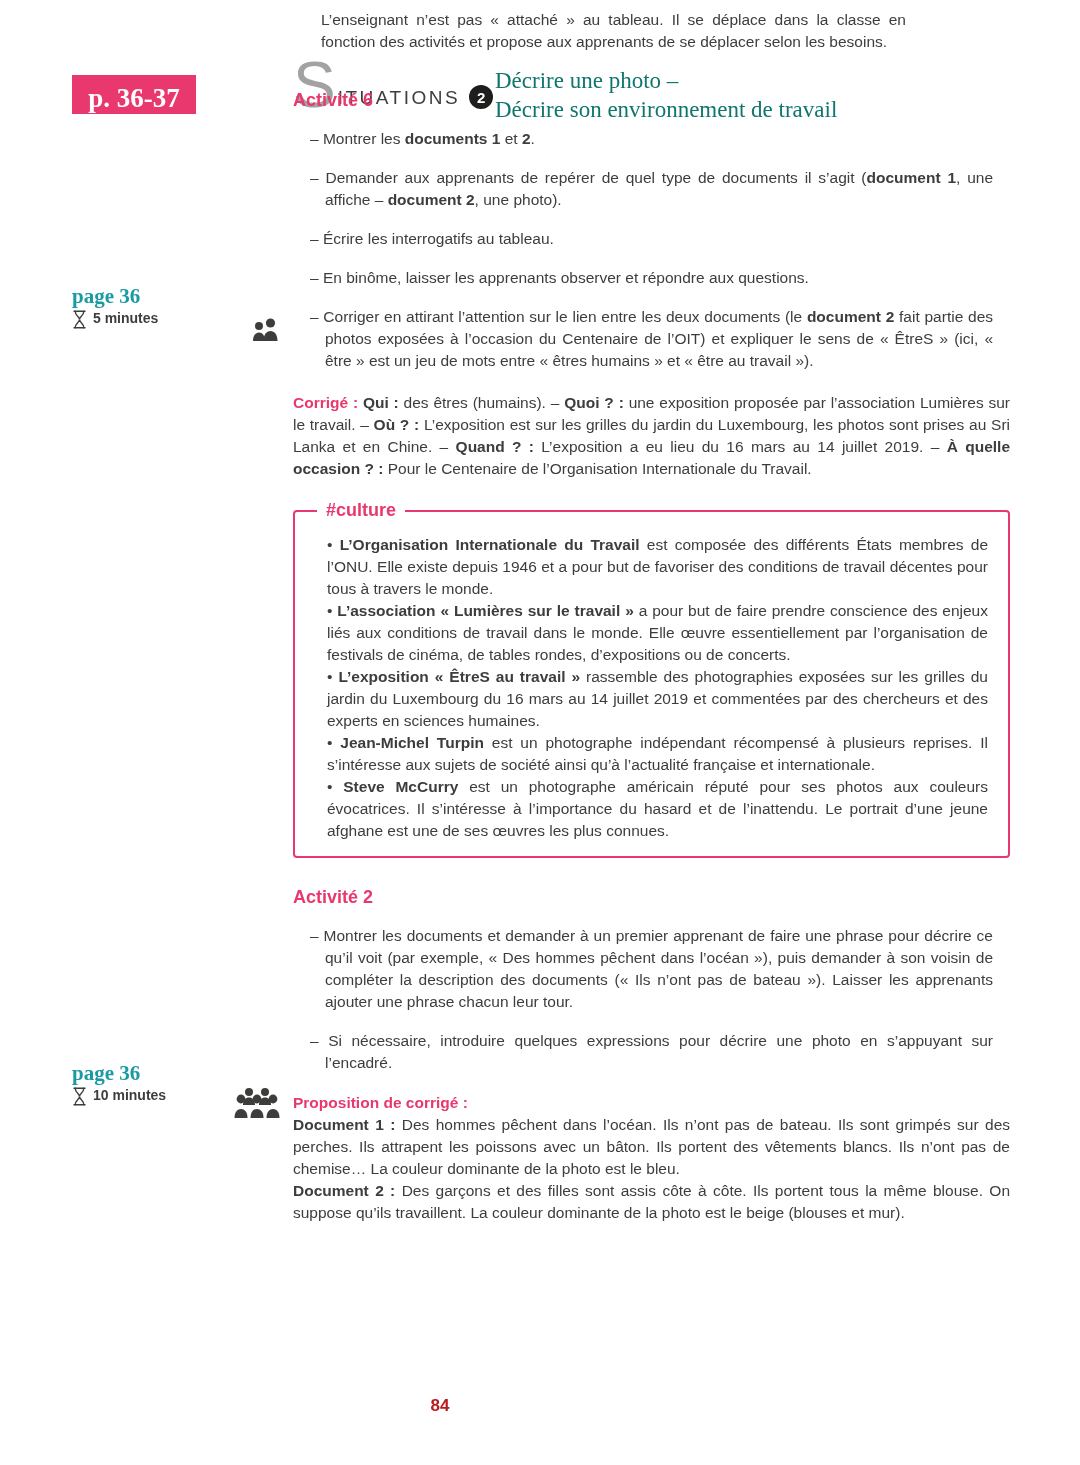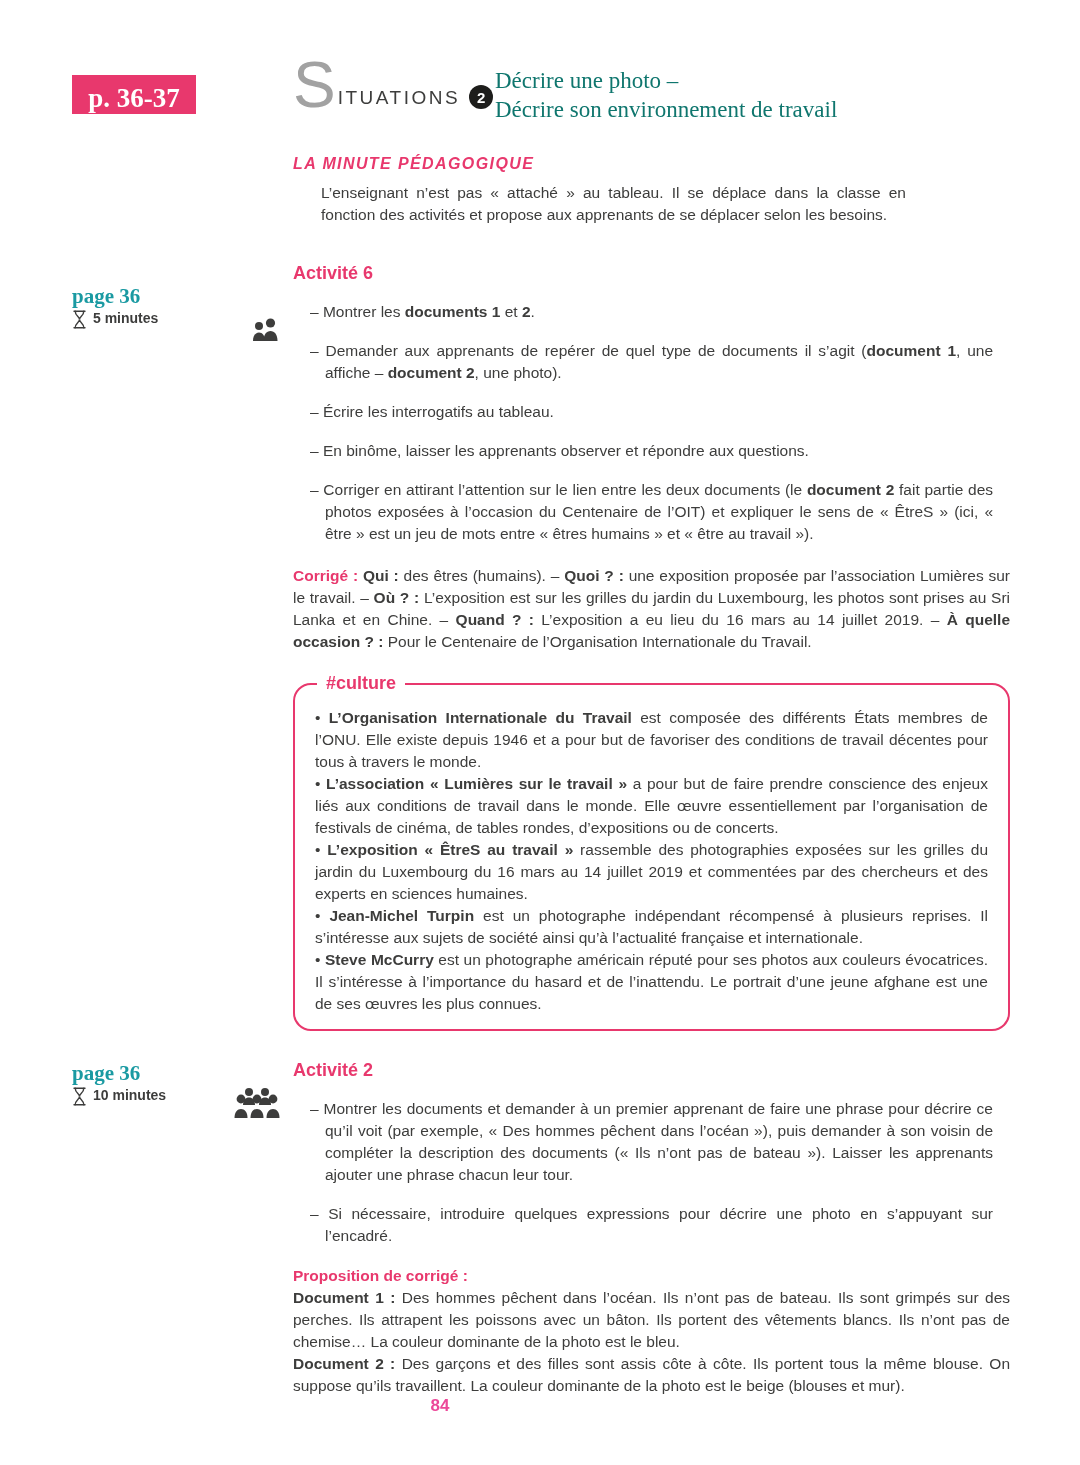--- a/index.html
+++ b/index.html
@@ -41,32 +41,32 @@
     font-size:16px;letter-spacing:1.4px;
   }
   .minute-text{margin:9px 0 0 28px;width:585px;text-align:justify;font-size:15.5px;line-height:22px;}
   .activity-heading{margin:36px 0 0 0;color:#e8386d;font-size:18px;font-weight:700;line-height:22px;}
   .act2{margin-top:28px;}
   .dash-list{margin-top:6px;}
   .dash-item{margin:17px;padding-left:15px;text-indent:-15px;font-size:15.5px;line-height:22px;text-align:justify;}
   .corrige{margin:20px 0 0 0;font-size:15.5px;line-height:22px;text-align:justify;}
   .c-pink{color:#e8386d;}
   .culture-box{
-    position:relative;margin-top:30px;border:2px solid #e8386d;border-radius:18px;
-    padding:22px 20px 14px 20px;
+    position:relative;margin-top:30px;border:2px solid #e8386d;border-radius:4px;
+    padding:22px 20px 14px 32px;
   }
   .culture-title{
     position:absolute;top:-13px;left:22px;margin:0;background:#fff;padding:0 9px;
     color:#e8386d;font-size:18px;font-weight:700;line-height:22px;
   }
   .culture-item{margin:0;font-size:15.5px;line-height:22px;text-align:justify;}
   .proposition-title{margin:18px 0 0 0;color:#e8386d;font-size:15.5px;font-weight:700;line-height:22px;}
   .doc-para{margin:0;font-size:15.5px;line-height:22px;text-align:justify;}
   
-  .folio{position:absolute;left:0;top:1396px;width:880px;text-align:center;font-weight:700;font-size:17px;color:#ec4899;}
+  .folio{position:absolute;left:0;top:1396px;width:880px;text-align:center;font-weight:700;font-size:17px;color:#b91c1c;}
 </style>
 </head>
 <body>
 
 <div class="sheet">
 
   <div class="page-ref">p. 36-37</div>
 
   <div class="situations">
     <span class="big-s">S</span>
@@ -128,21 +128,20 @@
       <path d="M0.5 31 c0-6 3-9 6.5-9 s6.5 3 6.5 9 z"></path>
       <circle cx="23" cy="12" r="4.4"></circle>
       <path d="M16.5 31 c0-6 3-9 6.5-9 s6.5 3 6.5 9 z"></path>
       <circle cx="39" cy="12" r="4.4"></circle>
       <path d="M32.5 31 c0-6 3-9 6.5-9 s6.5 3 6.5 9 z"></path>
     </svg>
   </span>
 
   <main class="main">
 
-    <h3 class="minute-title">LA MINUTE PÉDAGOGIQUE</h3>
     <p class="minute-text">L’enseignant n’est pas « attaché » au tableau. Il se déplace dans la classe en fonction des activités et propose aux apprenants de se déplacer selon les besoins.</p>
 
     <h2 class="activity-heading">Activité 6</h2>
     <div class="dash-list">
       <p class="dash-item"><span>– Montrer les </span><span style="font-weight: 700;">documents 1</span><span> et </span><span style="font-weight: 700;">2</span><span>.</span></p>
       <p class="dash-item"><span>– Demander aux apprenants de repérer de quel type de documents il s’agit (</span><span style="font-weight: 700;">document 1</span><span>, une affiche – </span><span style="font-weight: 700;">document 2</span><span>, une photo).</span></p>
       <p class="dash-item"><span>– Écrire les interrogatifs au tableau.</span></p>
       <p class="dash-item"><span>– En binôme, laisser les apprenants observer et répondre aux questions.</span></p>
       <p class="dash-item"><span>– Corriger en attirant l’attention sur le lien entre les deux documents (le </span><span style="font-weight: 700;">document 2</span><span> fait partie des photos exposées à l’occasion du Centenaire de l’OIT) et expliquer le sens de « ÊtreS » (ici, « être » est un jeu de mots entre « êtres humains » et « être au travail »).</span></p>
     </div>

